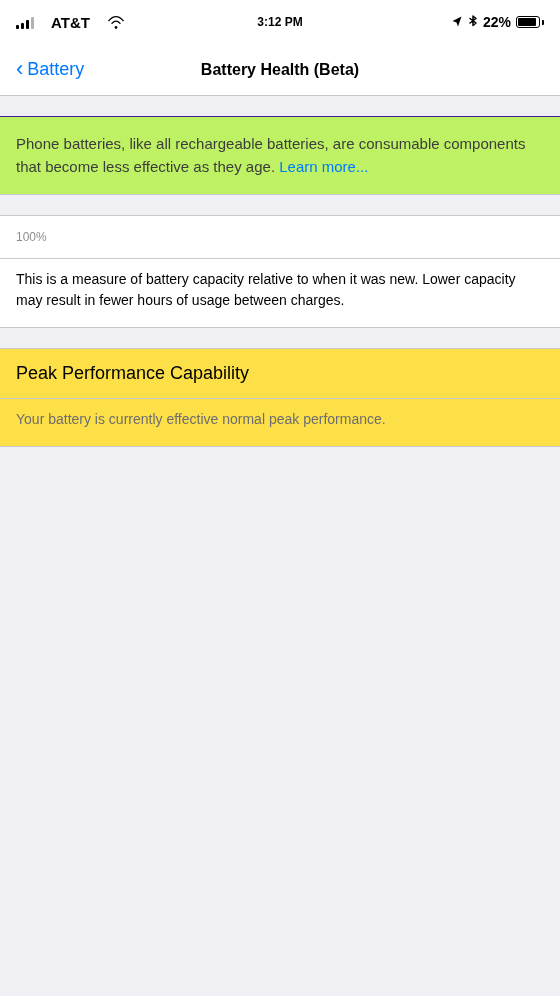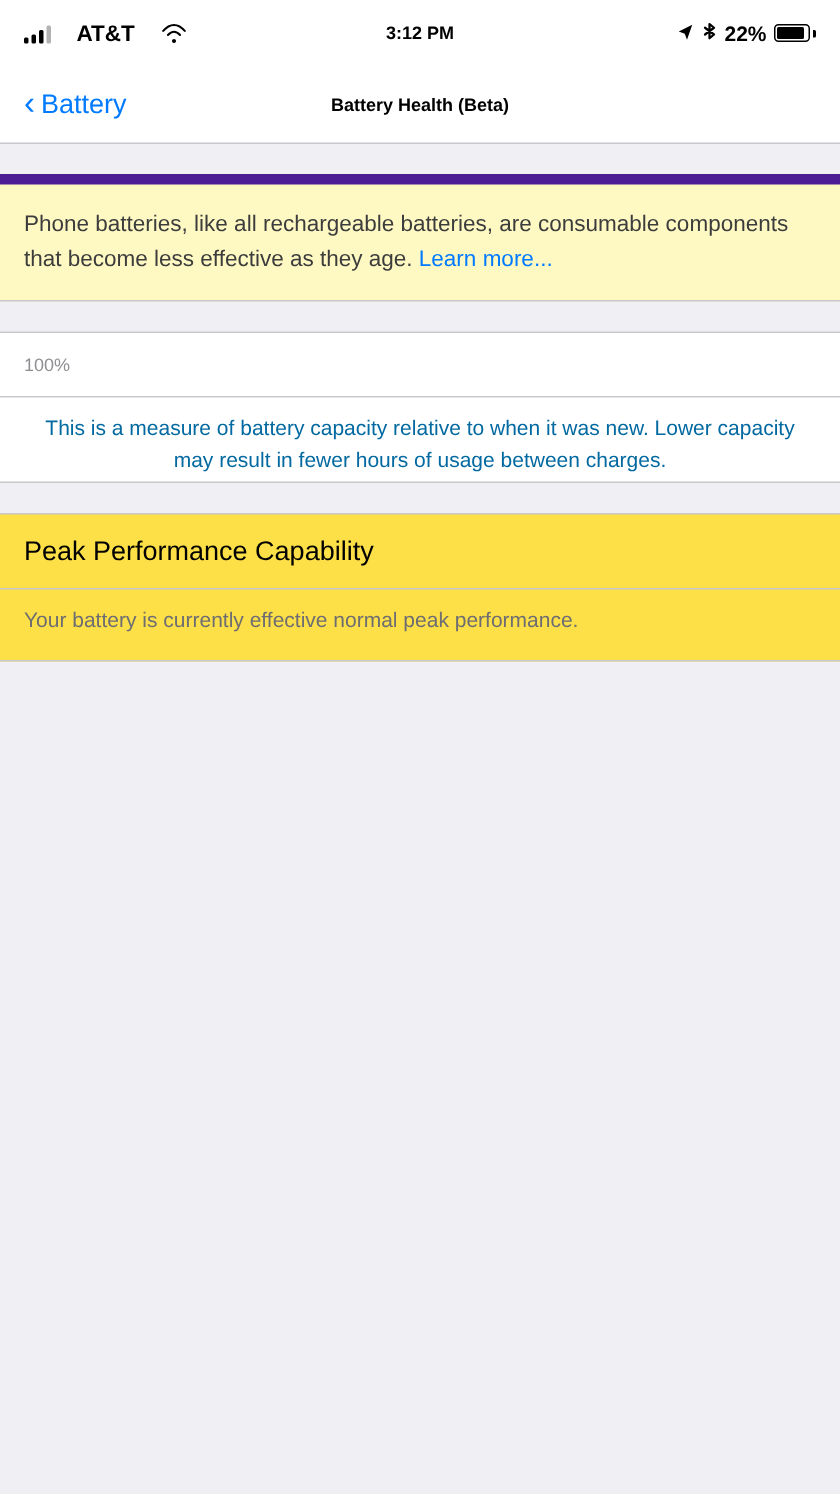--- a/index.html
+++ b/index.html
@@ -120,35 +120,35 @@
       line-height: 1;
       margin-top: -2px;
     }
     .nav-back-label {
       font-size: 18px;
     }
     .nav-title {
       position: absolute;
       left: 50%;
       transform: translateX(-50%);
-      font-size: 12px;
+      font-size: 16px;
       font-weight: 600;
       color: #000;
       white-space: nowrap;
     }
 
     
     .content {
       padding-top: 20px;
     }
 
     
     .info-section {
-      background-color: #fef9c3;
-      border-top: 7px solid #4c1d95;
+      background-color: #bef264;
+      border-top: 1px solid #4c1d95;
       border-bottom: 1px solid #c8c7cc;
       padding: 16px;
       margin-bottom: 20px;
     }
     .info-text {
       font-size: 15px;
       color: #3c3c3c;
       line-height: 1.5;
     }
     .info-link {
@@ -175,26 +175,25 @@
     }
     .settings-row-label {
       font-size: 18px;
       color: #000;
     }
     .settings-row-value {
       font-size: 12px;
       color: #8e8e93;
     }
     .settings-description {
-      padding: 10px 16px 4px;
+      padding: 10px 16px 16px;
       font-size: 14px;
-      color: #0369a1;
+      color: #000000;
       line-height: 1.5;
       border-top: none;
-      text-align: center;
     }
 
     
     .peak-section {
       background-color: #fde047;
       border-top: 1px solid #c8c7cc;
       border-bottom: 1px solid #c8c7cc;
     }
     .peak-row {
       padding: 14px 16px;

